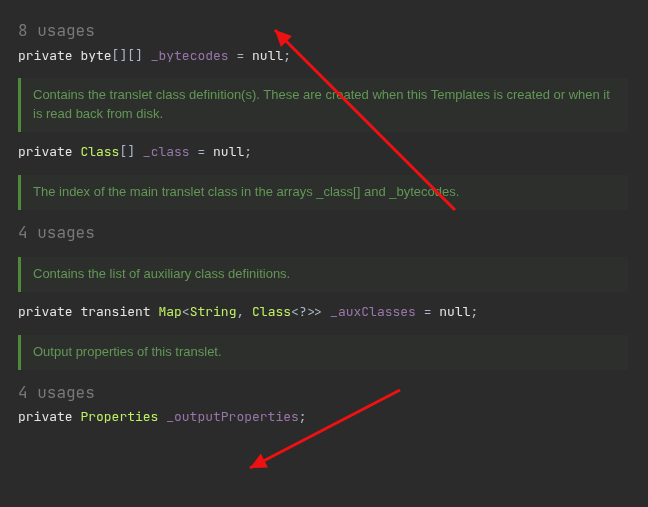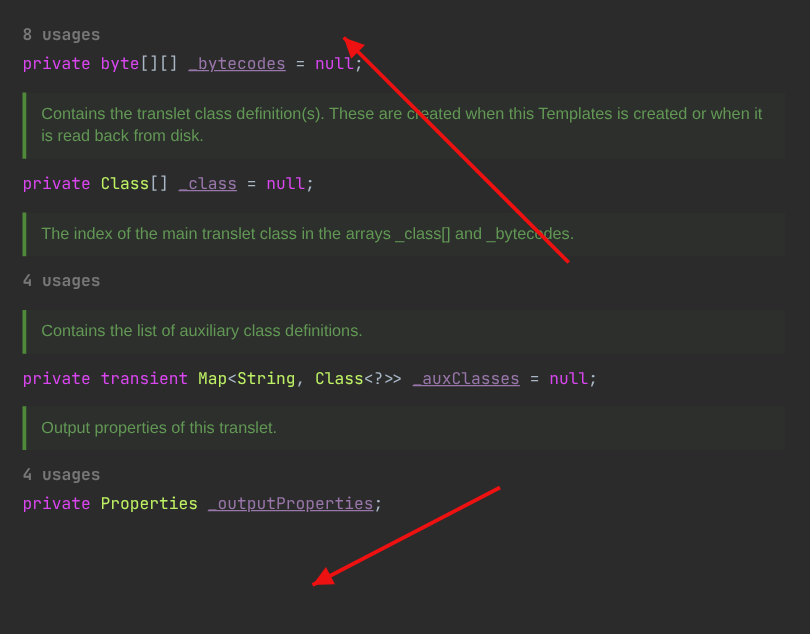--- a/index.html
+++ b/index.html
@@ -8,25 +8,25 @@
     color: #a9b7c6;
     font-family: "JetBrains Mono", Consolas, monospace;
     font-size: 13px;
     line-height: 1.6;
     width: 648px;
     height: 507px;
     padding: 10px 0 0 18px;
     position: relative;
     overflow: hidden;
   }
-  .usages { color: #787878; font-size: 13px; margin-top: 8px; margin-bottom: 2px; font-weight: bold; }
+  .usages { color: #787878; font-size: 16px; margin-top: 8px; margin-bottom: 2px; }
   .code-line { white-space: pre; margin-bottom: 8px; }
-  .kw { color: #d946ef; }
+  .kw { color: #e5e5e5; }
   .type { color: #bef264; }
-  .field { color: #9876aa; text-decoration: underline; }
+  .field { color: #9876aa; }
   .num { color: #6897bb; }
   .punct { color: #a9b7c6; }
   .doc-block {
     border-left: 3px solid #4e8a3a;
     background: rgba(78,138,58,0.05);
     padding: 8px 12px;
     margin: 12px 0 10px 0;
     color: #629755;
     font-style: normal;
     font-family: -apple-system, "Segoe UI", Arial, sans-serif;

